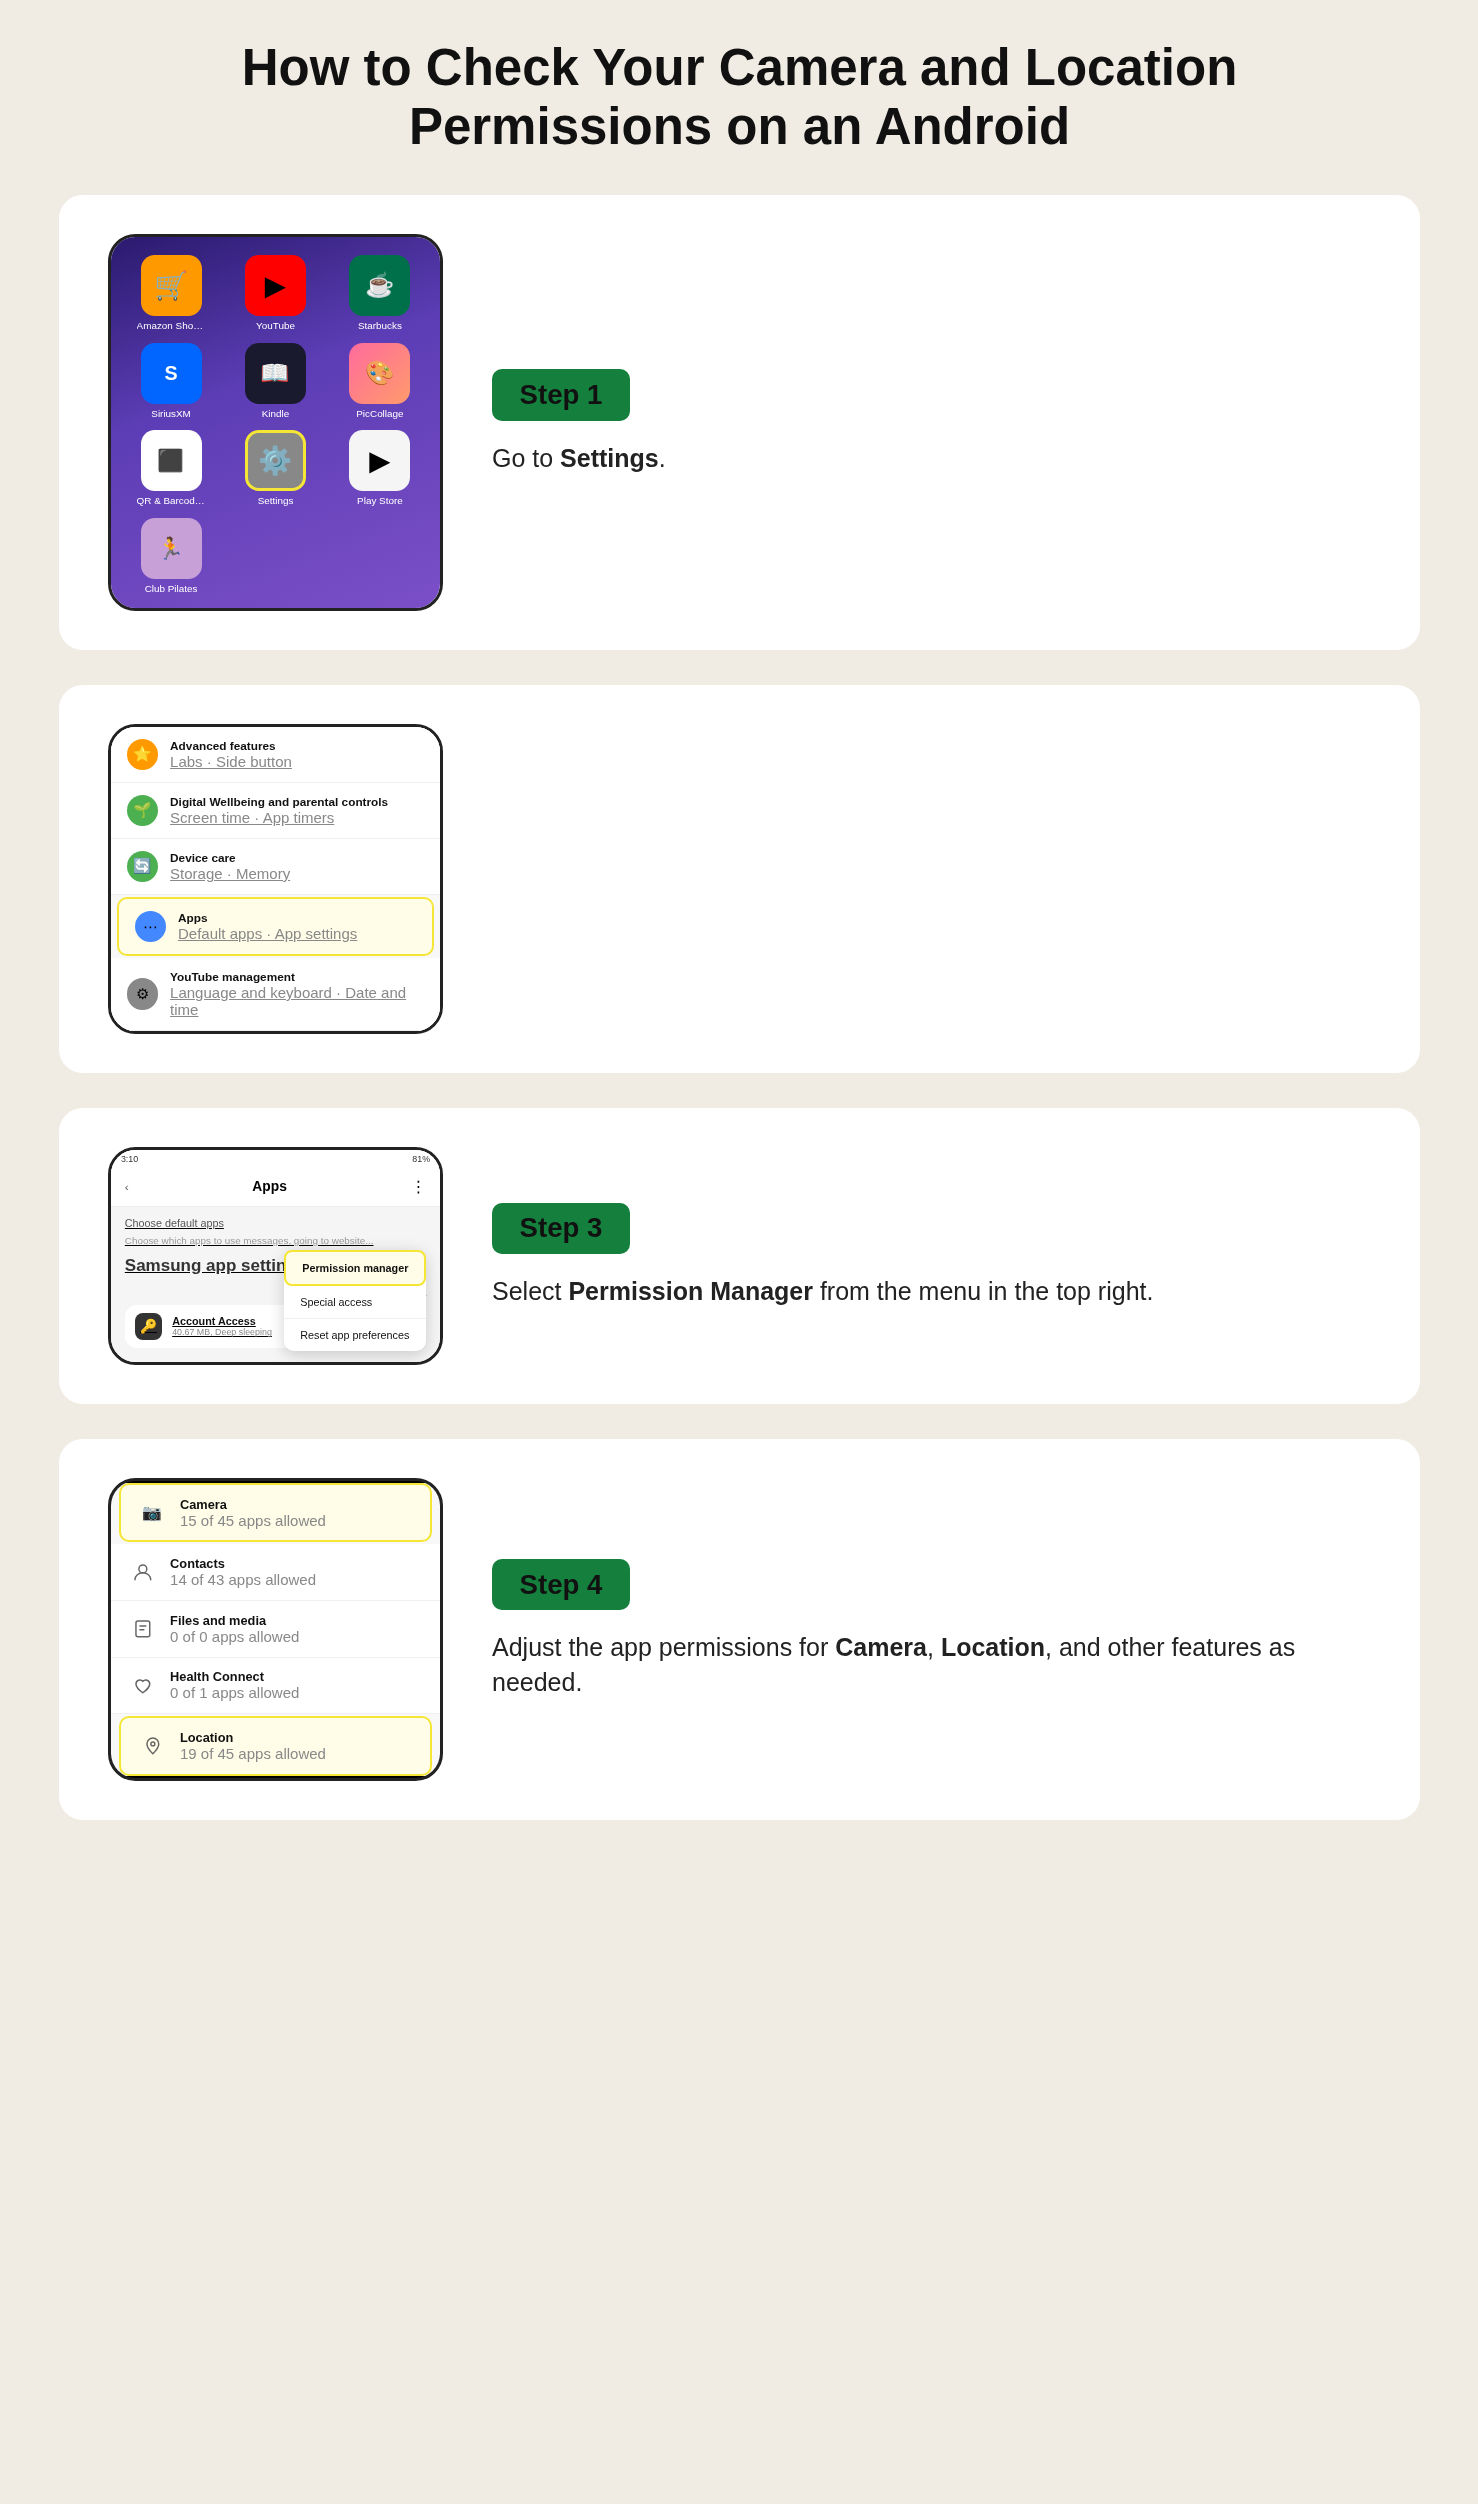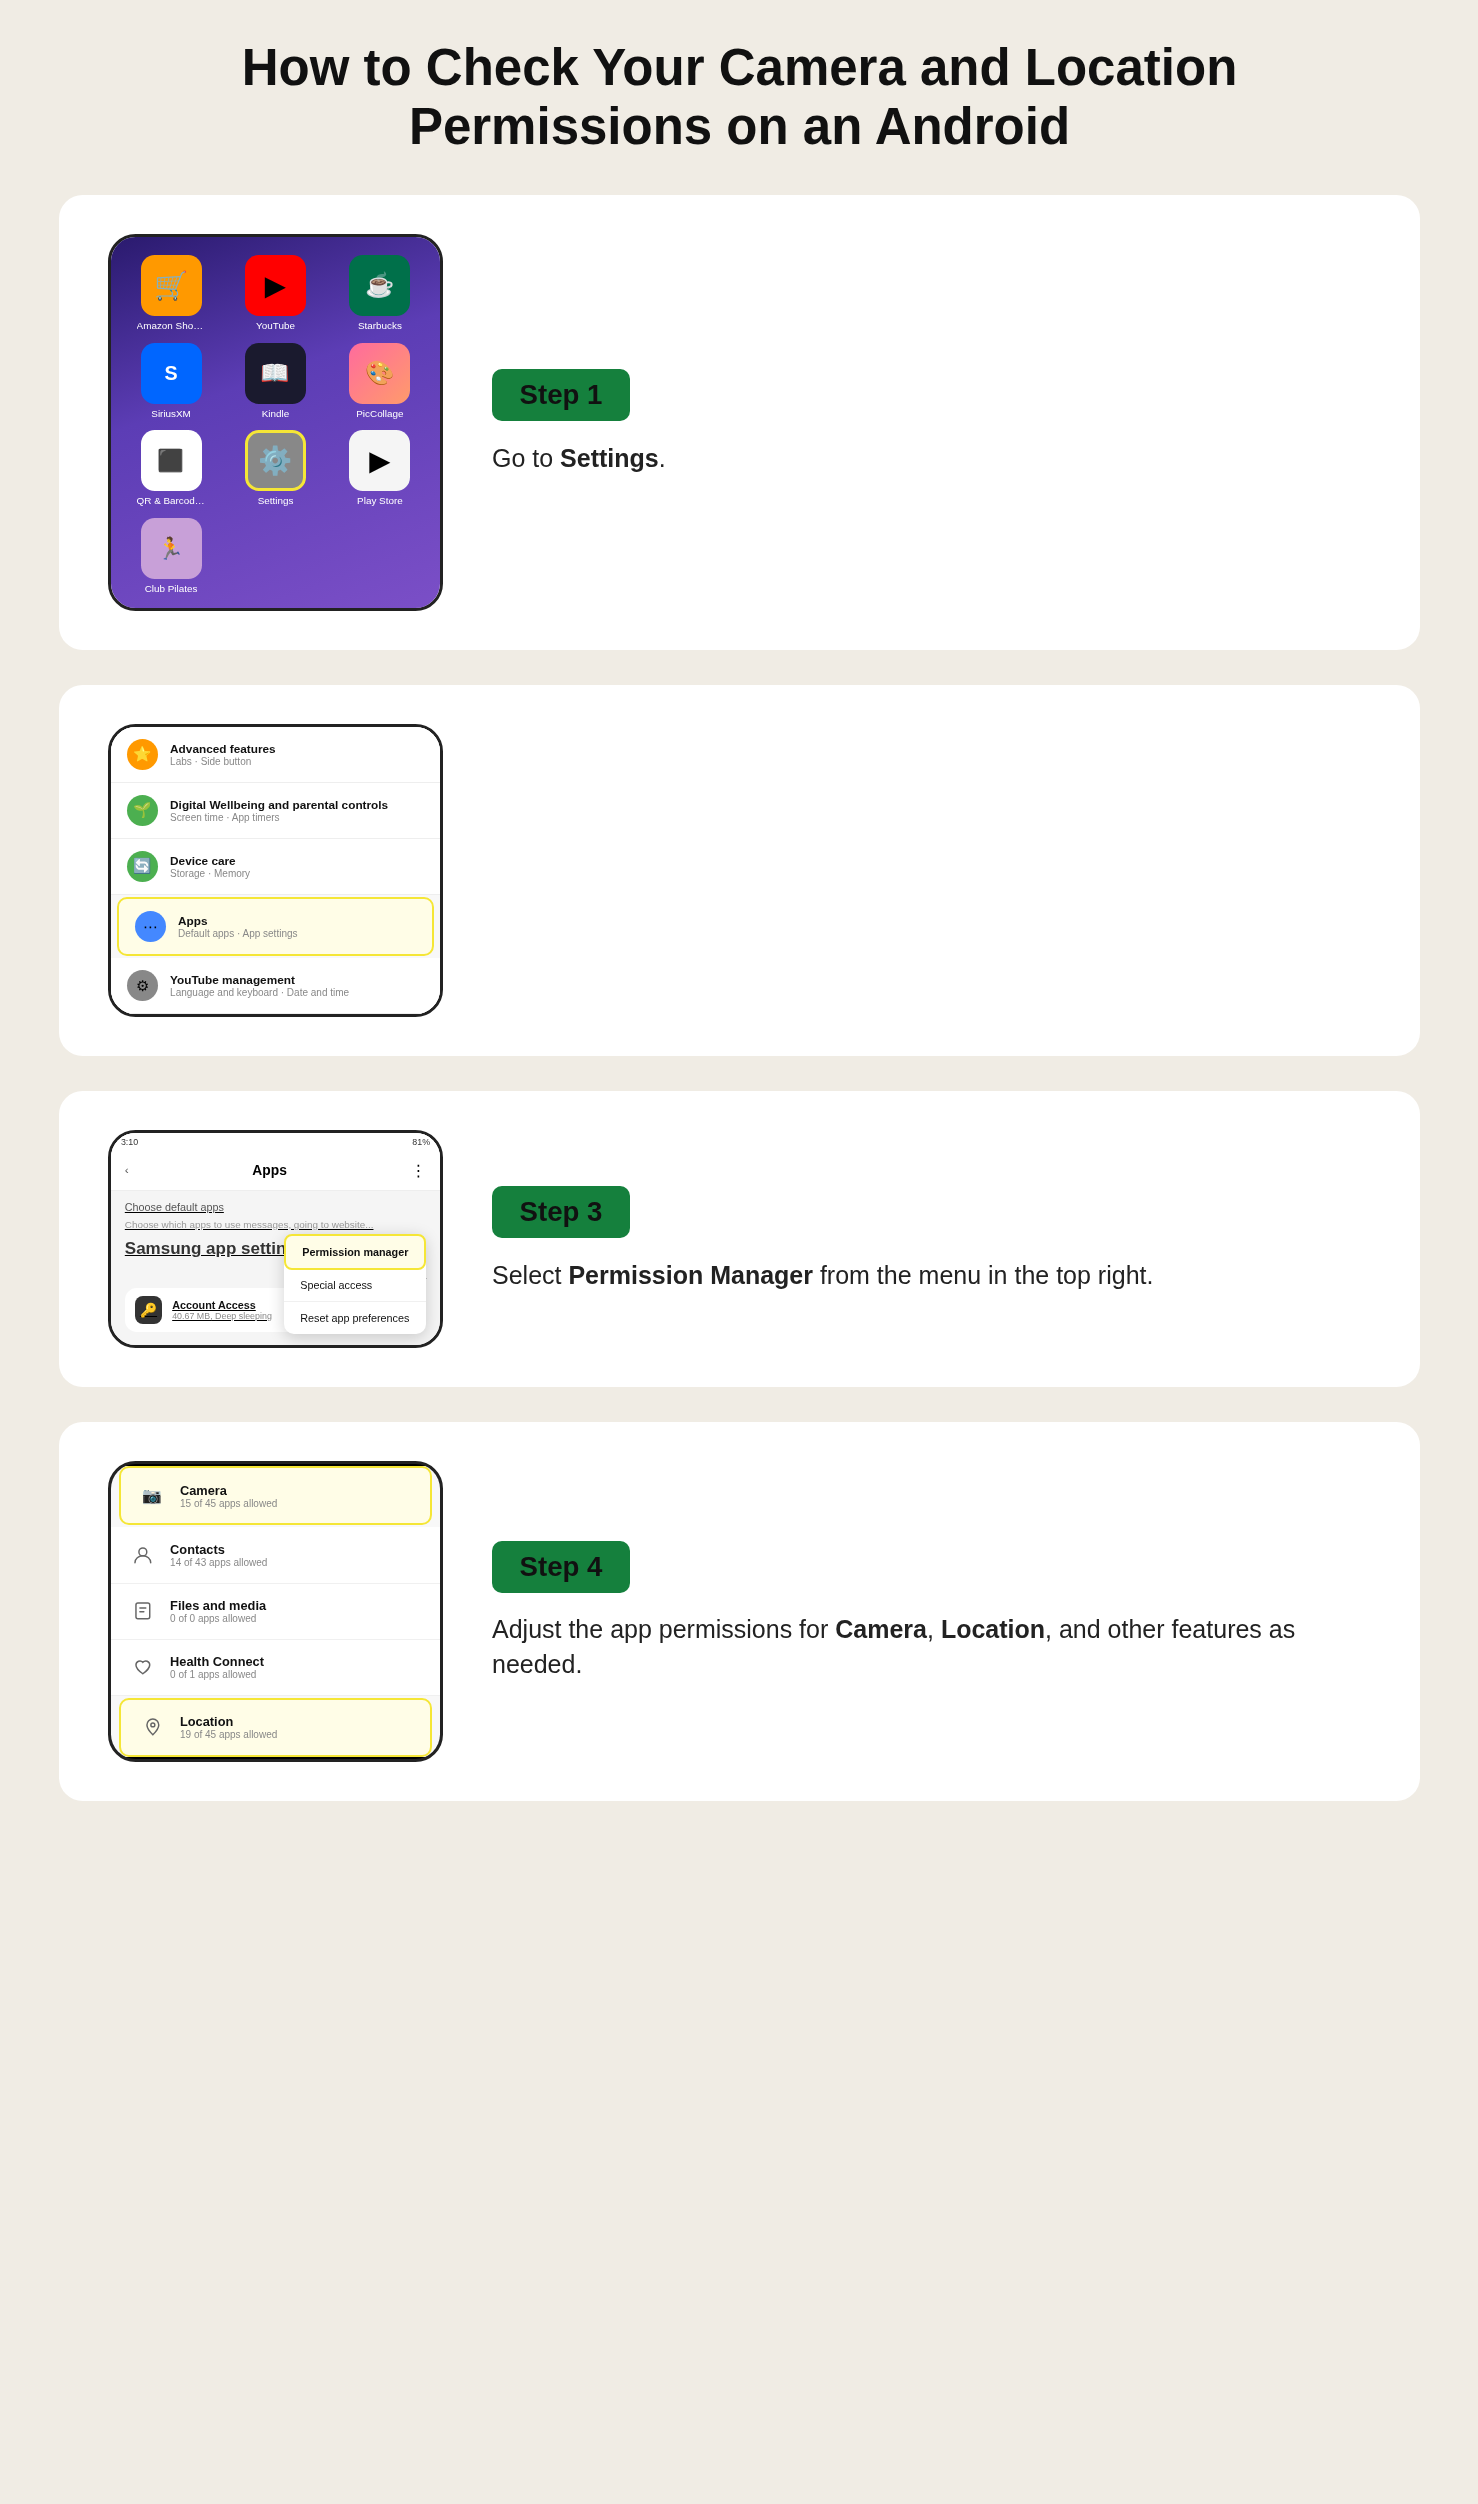--- a/index.html
+++ b/index.html
@@ -152,21 +152,21 @@
       border-radius: 50%;
       display: flex;
       align-items: center;
       justify-content: center;
       font-size: 14.8px;
       flex-shrink: 0;
     }
 
     .settings-item-text { flex: 1; }
     .settings-item-title { font-size: 11.8px; font-weight: 600; color: #111; }
-    .settings-item-sub { font-size: 10px; color: #888; }
+    .settings-item-sub { font-size: 15px; color: #888; text-decoration: underline; }
 
     
     .apps-screen {
       background: #f5f5f5;
       padding: 0;
     }
 
     .apps-header {
       background: #fff;
       padding: 9.9px 13.8px;
@@ -302,21 +302,21 @@
       display: flex;
       align-items: center;
       justify-content: center;
       font-size: 15.8px;
       color: #555;
       flex-shrink: 0;
     }
 
     .perm-text { flex: 1; }
     .perm-title { font-size: 12.8px; font-weight: 600; color: #111; }
-    .perm-sub { font-size: 10px; color: #888; }
+    .perm-sub { font-size: 15px; color: #888; }
   </style>
 </head>
 <body>
 
 <h1 class="page-title">How to Check Your Camera and Location Permissions on an Android</h1>
 
 <div class="step-card">
   <div class="phone-mockup">
     <div class="phone-screen">
       <div class="home-screen">

